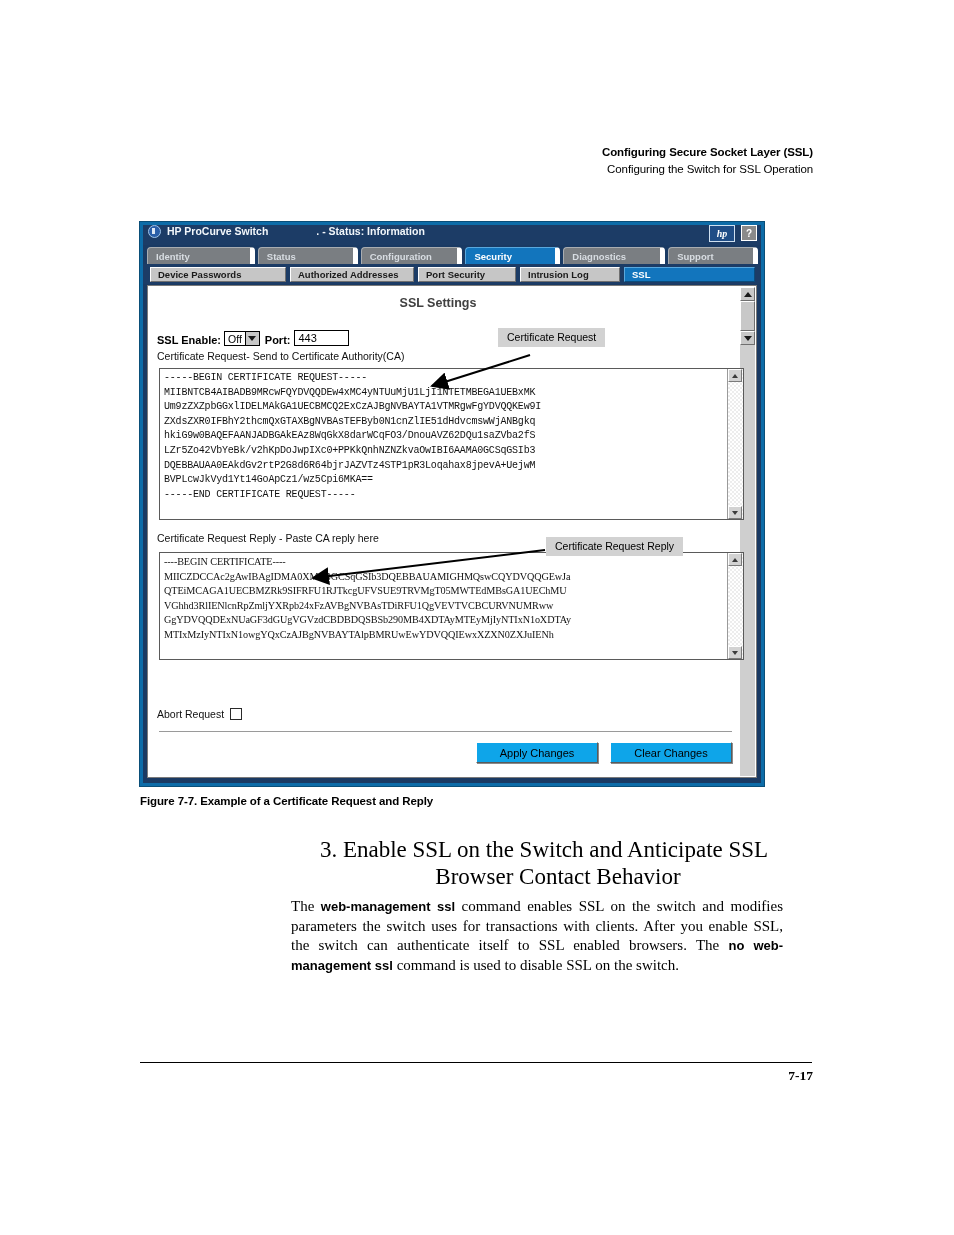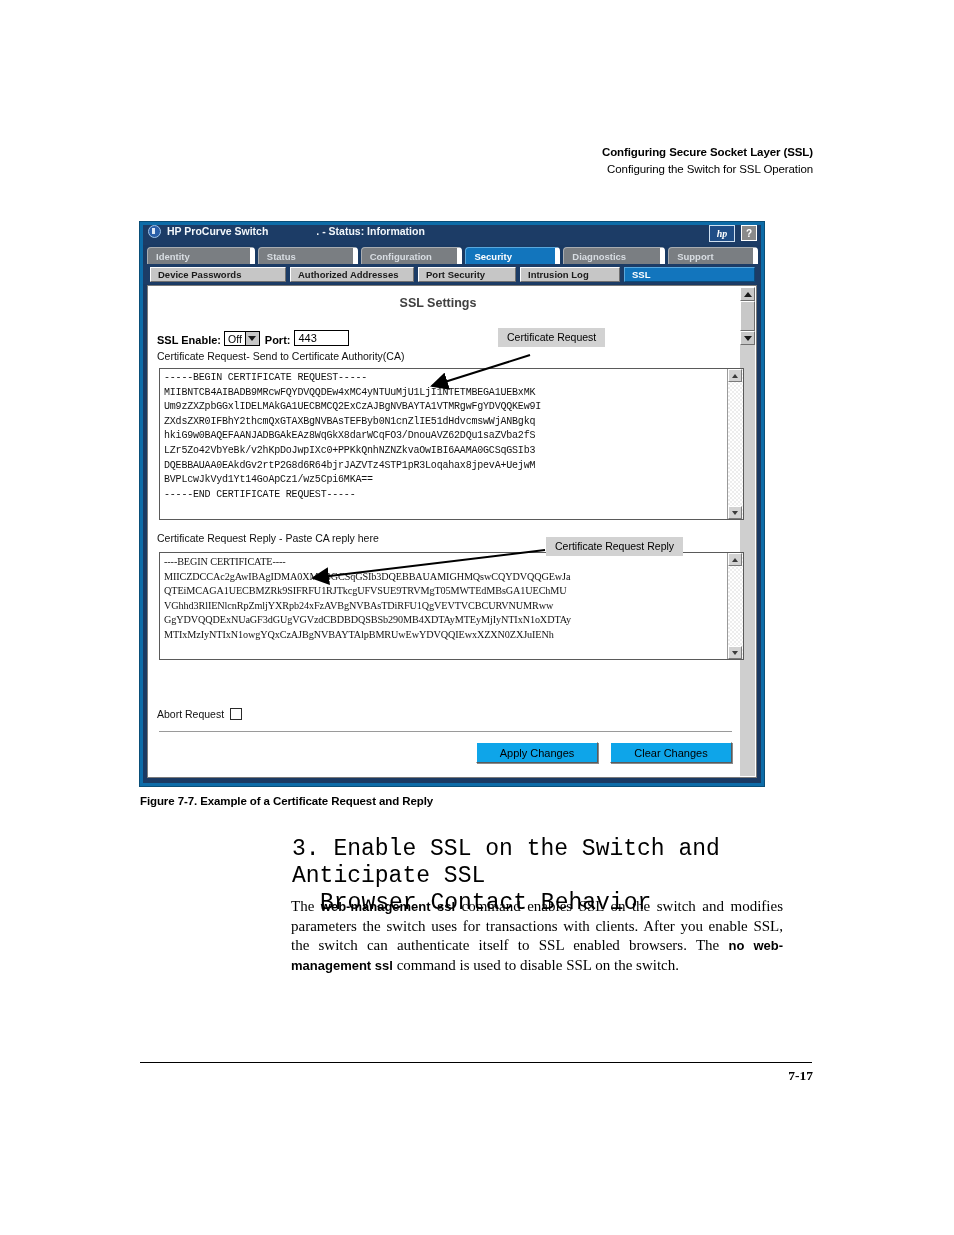--- a/index.html
+++ b/index.html
@@ -442,27 +442,28 @@
     font-family: "Liberation Sans", sans-serif;
     font-weight: bold;
     font-size: 11.5px;
     color: #000;
     letter-spacing: -0.1px;
   }
 
   
   .h2 {
     position: absolute;
-    left: 292px;
+    left: 299px;
     top: 836px;
     width: 490px;
-    font-family: Liberation Mono, monospace;
+    font-family: Liberation Serif, serif;
     font-size: 23px;
     color: #000;
     line-height: 27px;
+    text-align: center;
   }
   .h2 .indent { display: block; padding-left: 28px; }
 
   .body-para {
     position: absolute;
     left: 291px;
     top: 897px;
     width: 492px;
     font-family: "Liberation Serif", serif;
     font-size: 15px;

